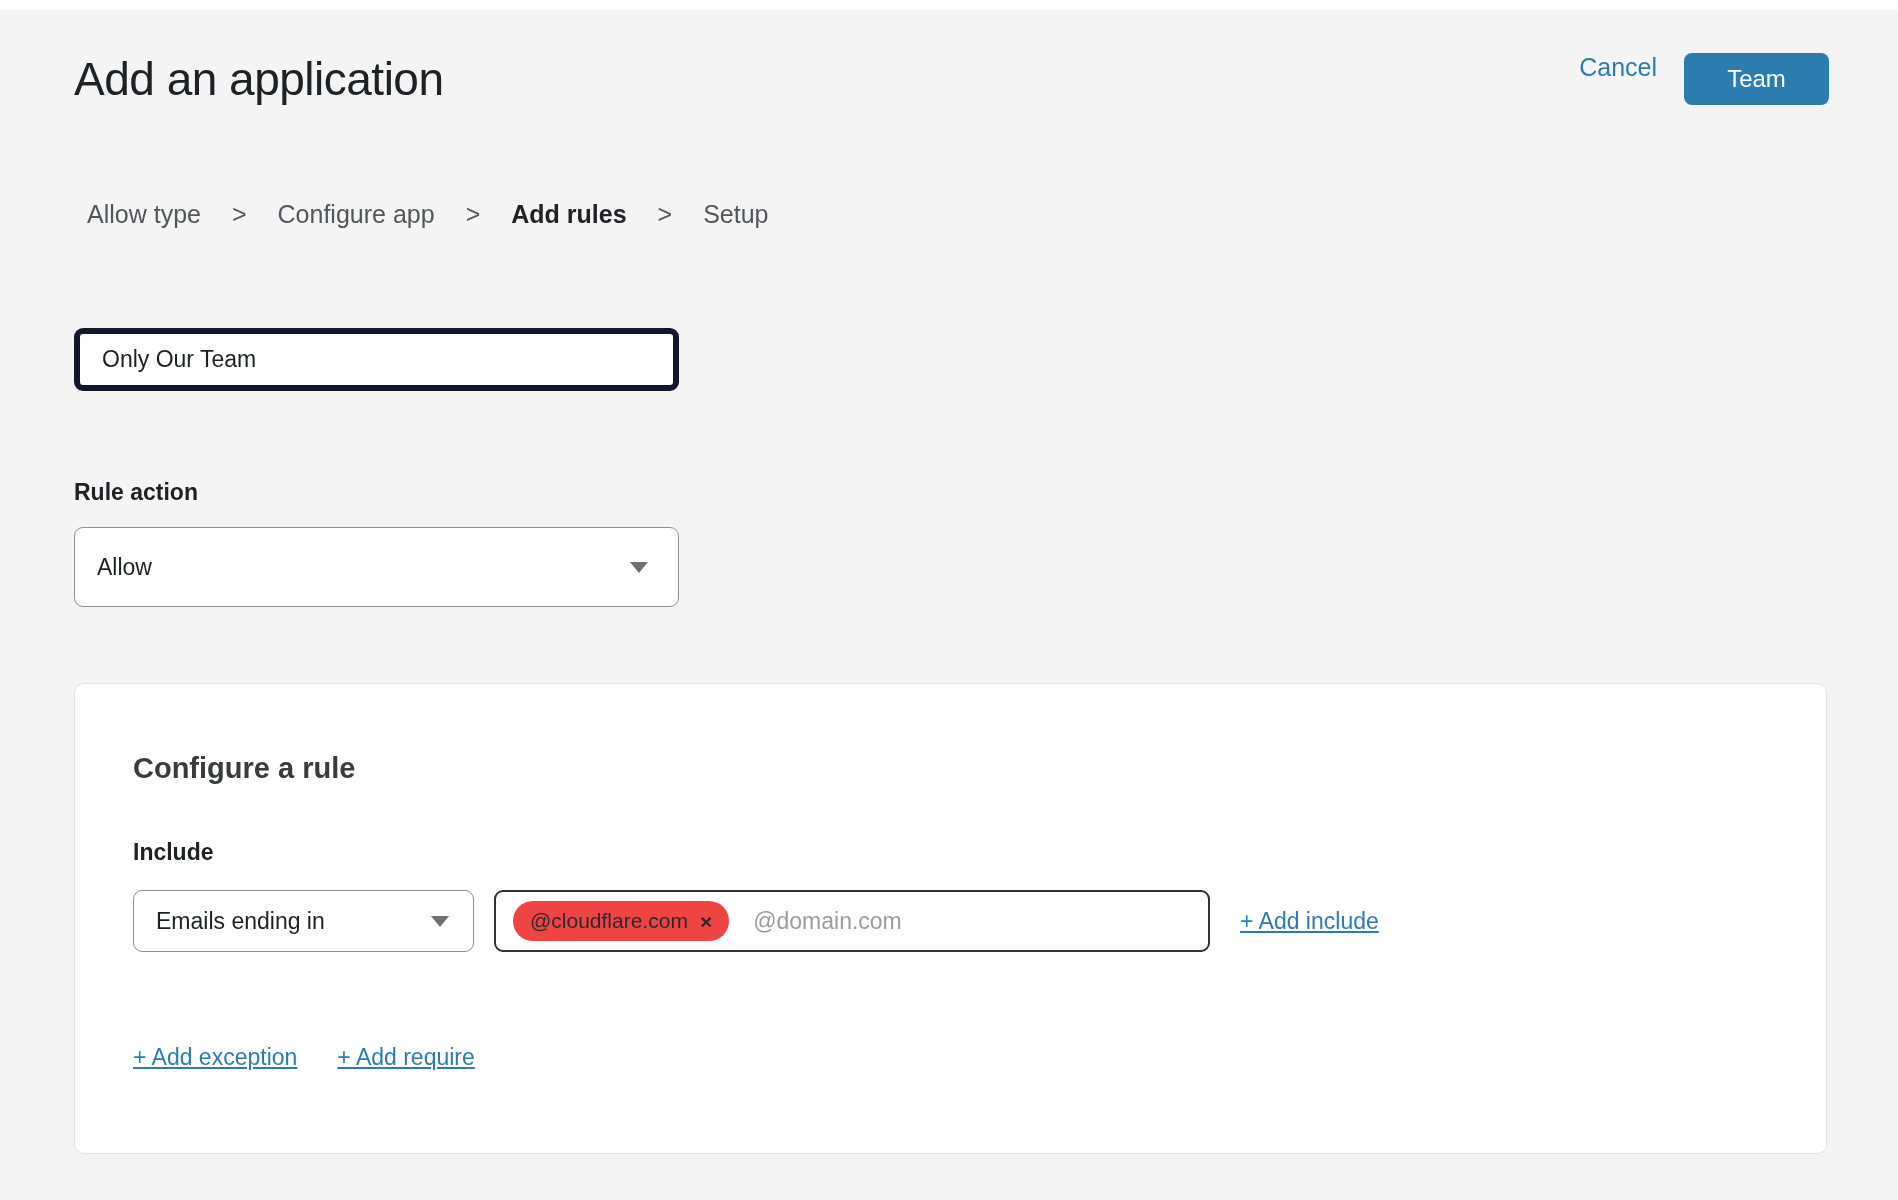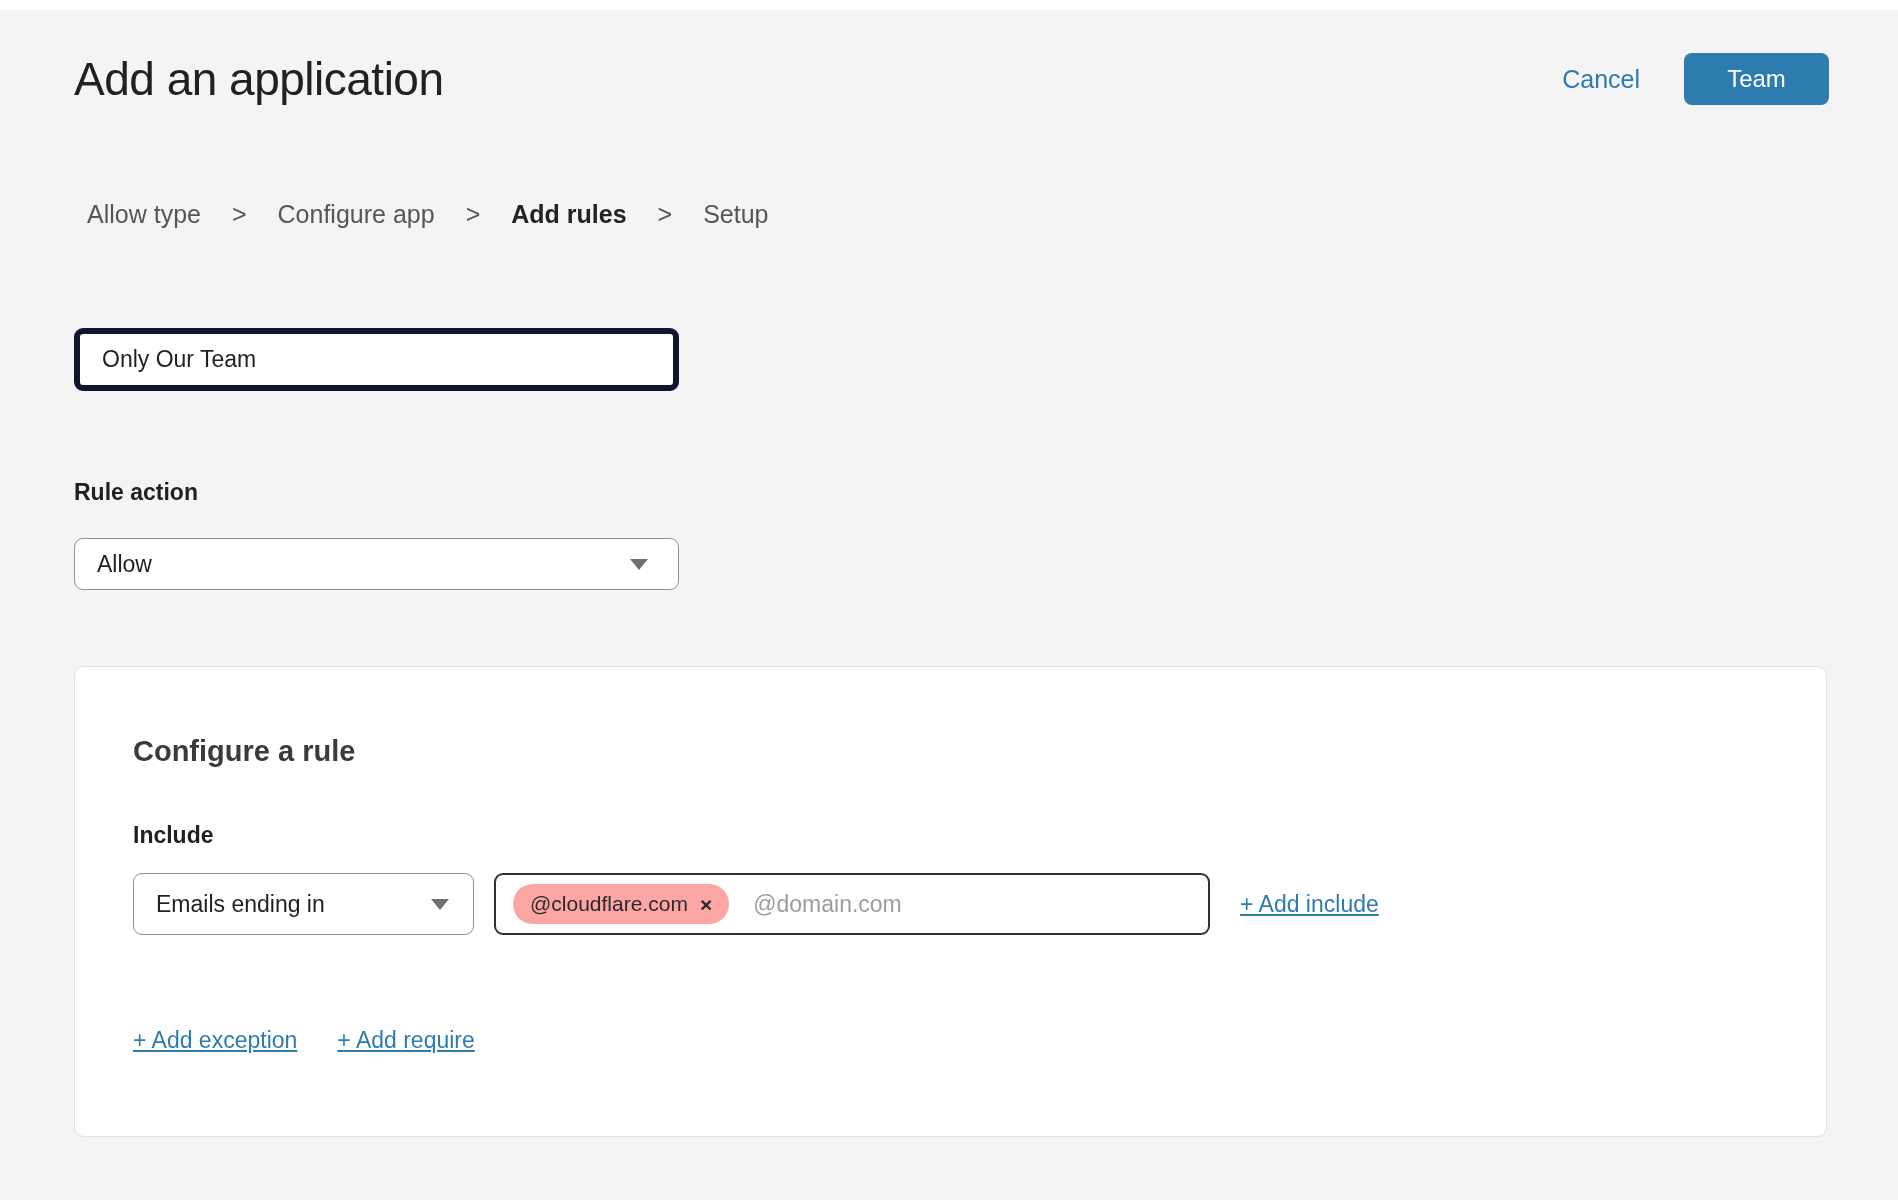--- a/index.html
+++ b/index.html
@@ -30,22 +30,22 @@
     align-items: center;
   }
   .page-title {
     font-size: 46px;
     font-weight: 300;
     letter-spacing: -0.5px;
     color: #202124;
   }
   .header-actions {
     display: flex;
-    align-items: center;
-    gap: 44px;
+    align-items: flex-start;
+    gap: 27px;
   }
   .cancel-link {
     font-size: 25px;
     color: #2c7cb0;
     text-decoration: none;
     cursor: pointer;
   }
   .next-btn {
     width: 145px;
     height: 52px;
@@ -90,23 +90,23 @@
     height: 63px;
     background: #ffffff;
     border: 6px solid #0f172a;
     border-radius: 9px;
     padding: 0 22px;
     font-size: 23px;
     font-family: inherit;
     color: #1f2023;
   }
   .select-box {
-    margin-top: 32px;
+    margin-top: 21px;
     width: 605px;
-    height: 52px;
+    height: 80px;
     background: #ffffff;
     border: 1px solid #8f8f94;
     border-radius: 9px;
     padding: 0 30px 0 22px;
     display: flex;
     align-items: center;
     justify-content: space-between;
     font-size: 23px;
     color: #1f2023;
     cursor: pointer;
@@ -159,21 +159,21 @@
     border-radius: 9px;
     display: flex;
     align-items: center;
     padding: 0 14px 0 17px;
     cursor: text;
   }
   .chip {
     display: inline-flex;
     align-items: center;
     height: 40px;
-    background: #fca5a5;
+    background: #ef4444;
     border-radius: 20px;
     padding: 0 17px;
     font-size: 21px;
     color: #2a2a2e;
     white-space: nowrap;
   }
   .chip-x {
     margin-left: 12px;
     font-size: 21px;
     font-weight: 700;

